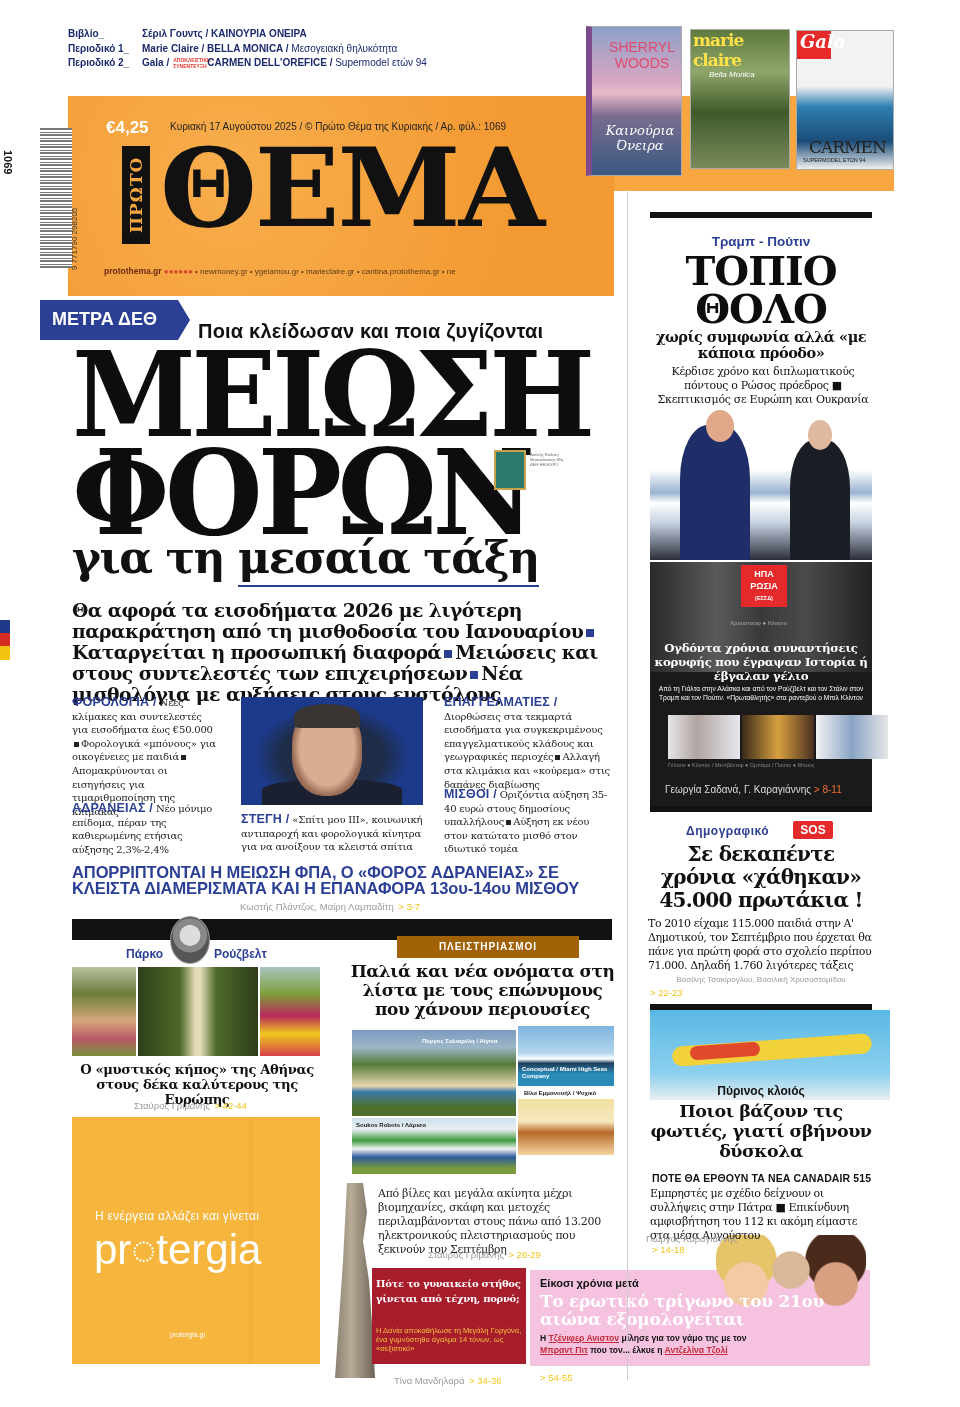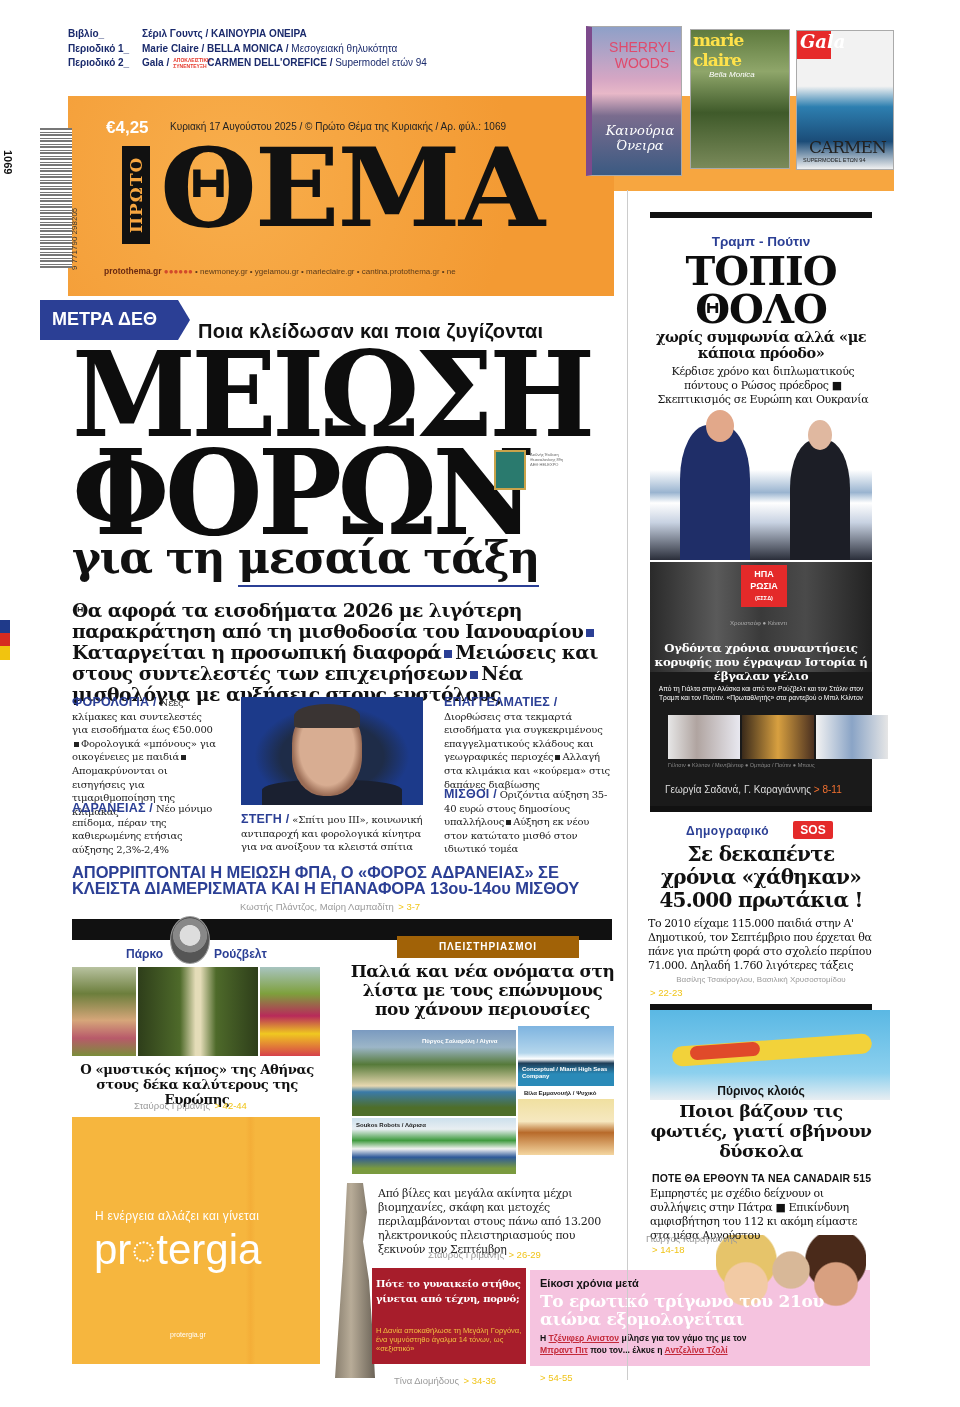--- a/index.html
+++ b/index.html
@@ -310,21 +310,21 @@
 <div class="abs auc-body">Από βίλες και μεγάλα ακίνητα μέχρι βιομηχανίες, σκάφη και μετοχές περιλαμβάνονται στους πάνω από 13.200 ηλεκτρονικούς πλειστηριασμούς που ξεκινούν τον Σεπτέμβρη</div>
 <div class="abs byl-auc">
   <span class="byline">Σταύρος Γριμάνης</span>
   <span class="pages">&gt; 26-29</span>
 </div>
 
 <div class="abs red-box"></div>
 <div class="abs red-head">Πότε το γυναικείο στήθος γίνεται από τέχνη, πορνό;</div>
 <div class="abs red-body">Η Δανία αποκαθήλωσε τη Μεγάλη Γοργόνα, ένα γυμνόστηθο άγαλμα 14 τόνων, ως «σεξιστικό»</div>
 <div class="abs byl-red">
-  <span class="byline">Τίνα Διομήδους</span>
+  <span class="byline">Τίνα Μανδηλαρά</span>
   <span class="pages">&gt; 34-36</span>
 </div>
 
 <div class="abs pink-box"></div>
 <div class="abs celebs"></div>
 <div class="abs pink-kicker">Είκοσι χρόνια μετά</div>
 <div class="abs pink-head">Το ερωτικό τρίγωνο του 21ου αιώνα εξομολογείται</div>
 <div class="abs pink-body">
   <span>Η </span><u>Τζένιφερ Ανιστον</u><span> μίλησε για τον γάμο της με τον </span><u>Μπραντ Πιτ</u><span> που τον... έλκυε η </span><u>Αντζελίνα Τζολί</u>
 </div>

